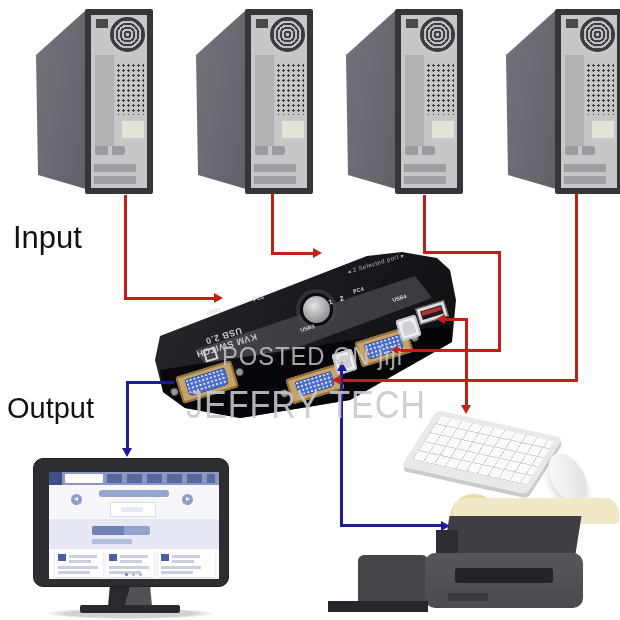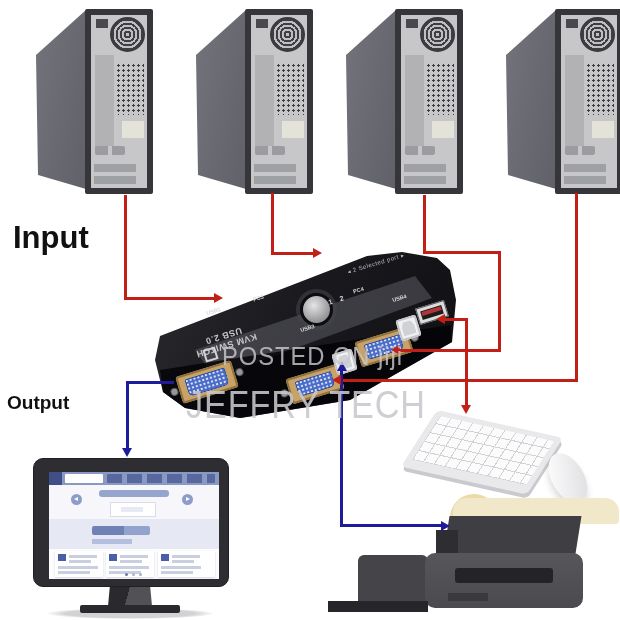--- a/index.html
+++ b/index.html
@@ -1,22 +1,22 @@
 <!DOCTYPE html>
 <html><head>
 <meta charset="utf-8">
 <style>
   html,body{margin:0;padding:0}
   body{width:620px;height:620px;position:relative;background:#fff;overflow:hidden;
        font-family:"Liberation Sans", sans-serif;}
 
   
-  .side-label{position:absolute;font-weight:bold;color:#111;z-index:4}
+  .side-label{position:absolute;font-weight:normal;color:#111;z-index:4}
   #lbl-input{left:13px;top:220px;font-size:31px}
-  #lbl-output{left:7px;top:392px;font-size:19px}
+  #lbl-output{left:7px;top:392px;font-size:29px}
 
   
   .wm{position:absolute;z-index:9;color:#c9c9cd;pointer-events:none;white-space:nowrap}
   #wm1{left:222px;top:342px;font-size:25px;opacity:.82;transform:scaleX(.95);transform-origin:left top;letter-spacing:1px}
   #wm2{left:186px;top:384px;font-size:38px;opacity:.88;transform:scaleX(.9);transform-origin:left top;letter-spacing:1px}
 
   
   .tower{position:absolute;top:5px;width:122px;height:190px;z-index:2}
   .t-side{position:absolute;left:0;top:0;width:54px;height:186px;
           background:linear-gradient(100deg,#74747c,#606068);

